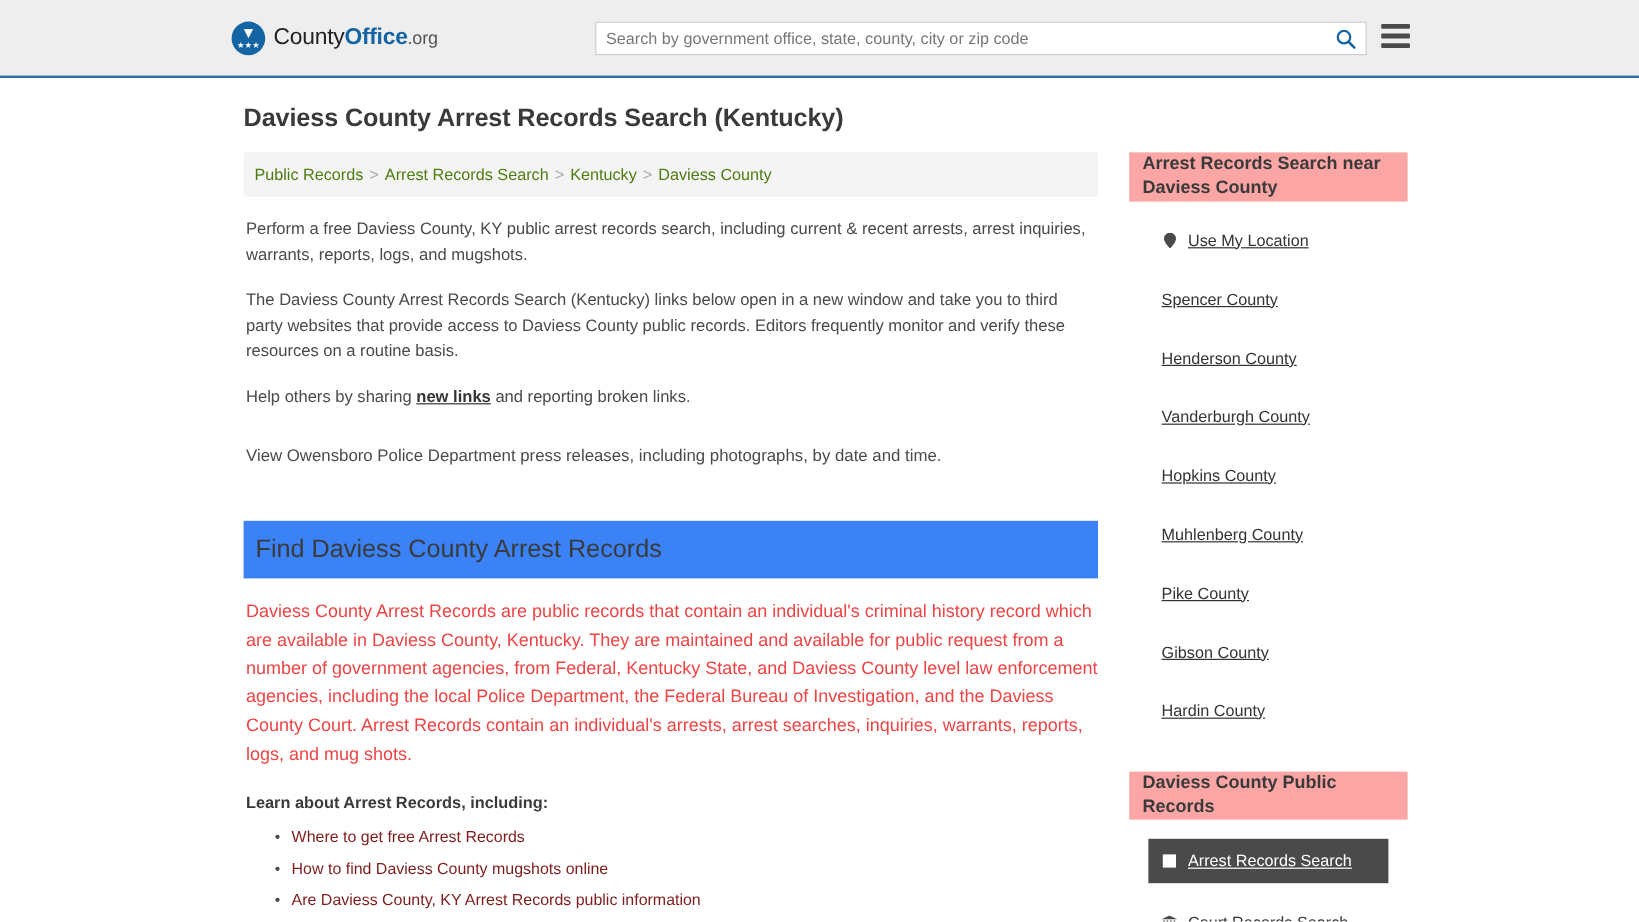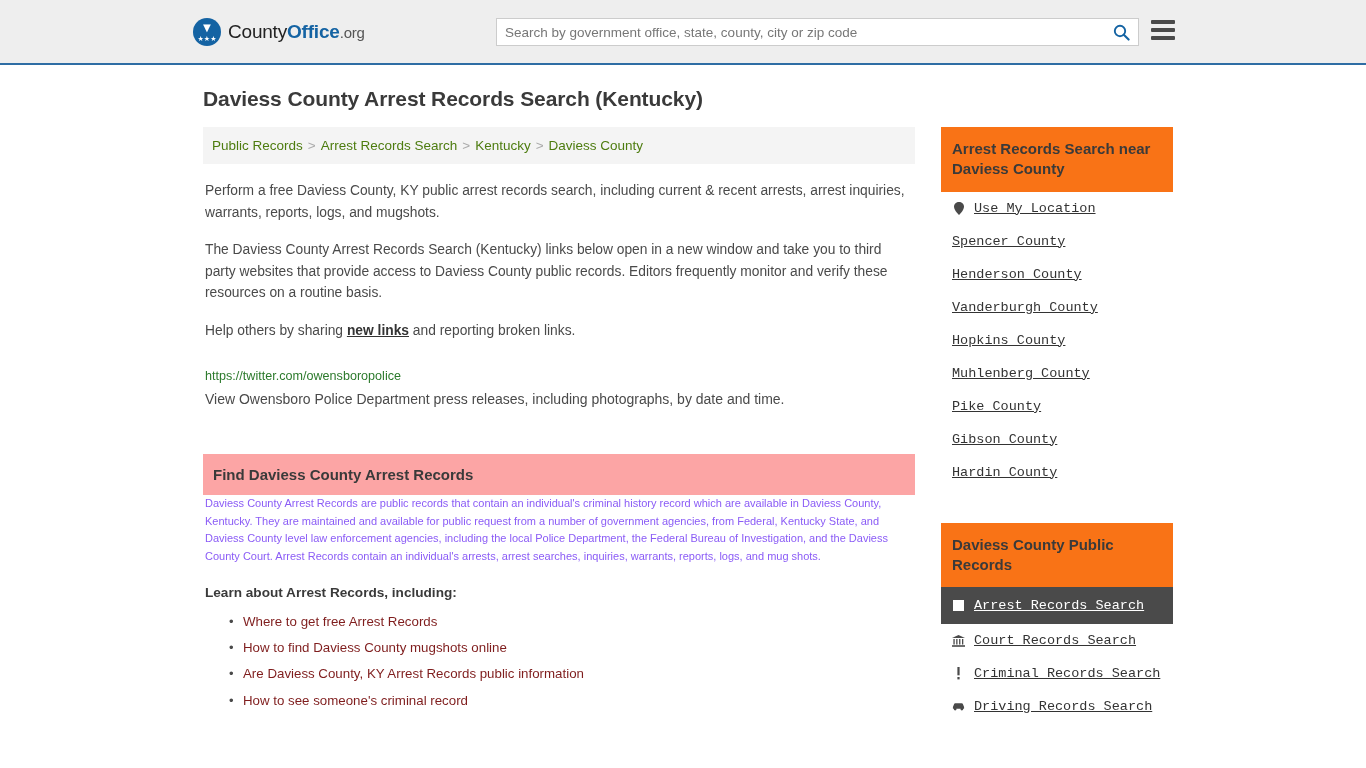--- a/index.html
+++ b/index.html
@@ -201,32 +201,32 @@
   .result-desc {
     margin-top: 6px;
     font-size: 14px;
     color: #4a4a4a;
     line-height: 1.45;
   }
 
   
   .section-head {
     margin-top: 45px;
-    background: #fca5a5;
+    background: #3b82f6;
     padding: 12px 10px;
+    font-size: 21px;
+    font-weight: 400;
+    color: #3a3a3a;
+  }
+  .section-body {
+    margin-top: 16px;
+    margin-left: 2px;
     font-size: 15px;
-    font-weight: 700;
-    color: #3a3a3a;
-  }
-  .section-body {
-    margin-top: 0;
-    margin-left: 2px;
-    font-size: 11px;
     line-height: 1.58;
-    color: #8b5cf6;
+    color: #ef4444;
   }
   .learn-head {
     margin-top: 20px;
     margin-left: 2px;
     font-size: 13.6px;
     font-weight: 700;
     color: #3a3a3a;
   }
   ul.learn-list {
     margin: 12px 0 0 0;
@@ -243,29 +243,29 @@
   ul.learn-list li:before {
     content: "\2022";
     position: absolute;
     left: -14px;
     color: #4a4a4a;
     font-size: 13px;
   }
 
   
   .side-box-head {
-    background: #f97316;
-    padding: 12px 11px;
+    background: #fca5a5;
+    padding: 0 11px;
     font-size: 15px;
     font-weight: 700;
     color: #3a3a3a;
     line-height: 1.35;
   }
   .side-list { padding: 0; margin: 0; list-style: none; }
-  .side-list li { margin: 0; font-family: Liberation Mono, monospace; }
+  .side-list li { margin: 16px; }
   .side-link {
     display: flex;
     align-items: center;
     gap: 9px;
     padding: 9px 11px;
     font-size: 13.5px;
     color: #333333;
     text-decoration: none;
   }
   .side-link span.label { text-decoration: underline; }
@@ -332,21 +332,20 @@
 
       <div class="breadcrumb">
         <a href="#">Public Records</a><span class="sep">&gt;</span><a href="#">Arrest Records Search</a><span class="sep">&gt;</span><a href="#">Kentucky</a><span class="sep">&gt;</span><a href="#">Daviess County</a>
       </div>
 
       <p class="body-p">Perform a free Daviess County, KY public arrest records search, including current &amp; recent arrests, arrest inquiries, warrants, reports, logs, and mugshots.</p>
       <p class="body-p">The Daviess County Arrest Records Search (Kentucky) links below open in a new window and take you to third party websites that provide access to Daviess County public records. Editors frequently monitor and verify these resources on a routine basis.</p>
       <p class="body-p"><span>Help others by sharing </span><a class="inline" href="#">new links</a><span> and reporting broken links.</span></p>
 
       <div class="result">
-        <a class="result-url" href="#">https://twitter.com/owensboropolice</a>
         <div class="result-desc">View Owensboro Police Department press releases, including photographs, by date and time.</div>
       </div>
 
       <div class="section-head">Find Daviess County Arrest Records</div>
       <div class="section-body">Daviess County Arrest Records are public records that contain an individual's criminal history record which are available in Daviess County, Kentucky. They are maintained and available for public request from a number of government agencies, from Federal, Kentucky State, and Daviess County level law enforcement agencies, including the local Police Department, the Federal Bureau of Investigation, and the Daviess County Court. Arrest Records contain an individual's arrests, arrest searches, inquiries, warrants, reports, logs, and mug shots.</div>
       <div class="learn-head">Learn about Arrest Records, including:</div>
       <ul class="learn-list">
         <li>Where to get free Arrest Records</li>
         <li>How to find Daviess County mugshots online</li>
         <li>Are Daviess County, KY Arrest Records public information</li>

